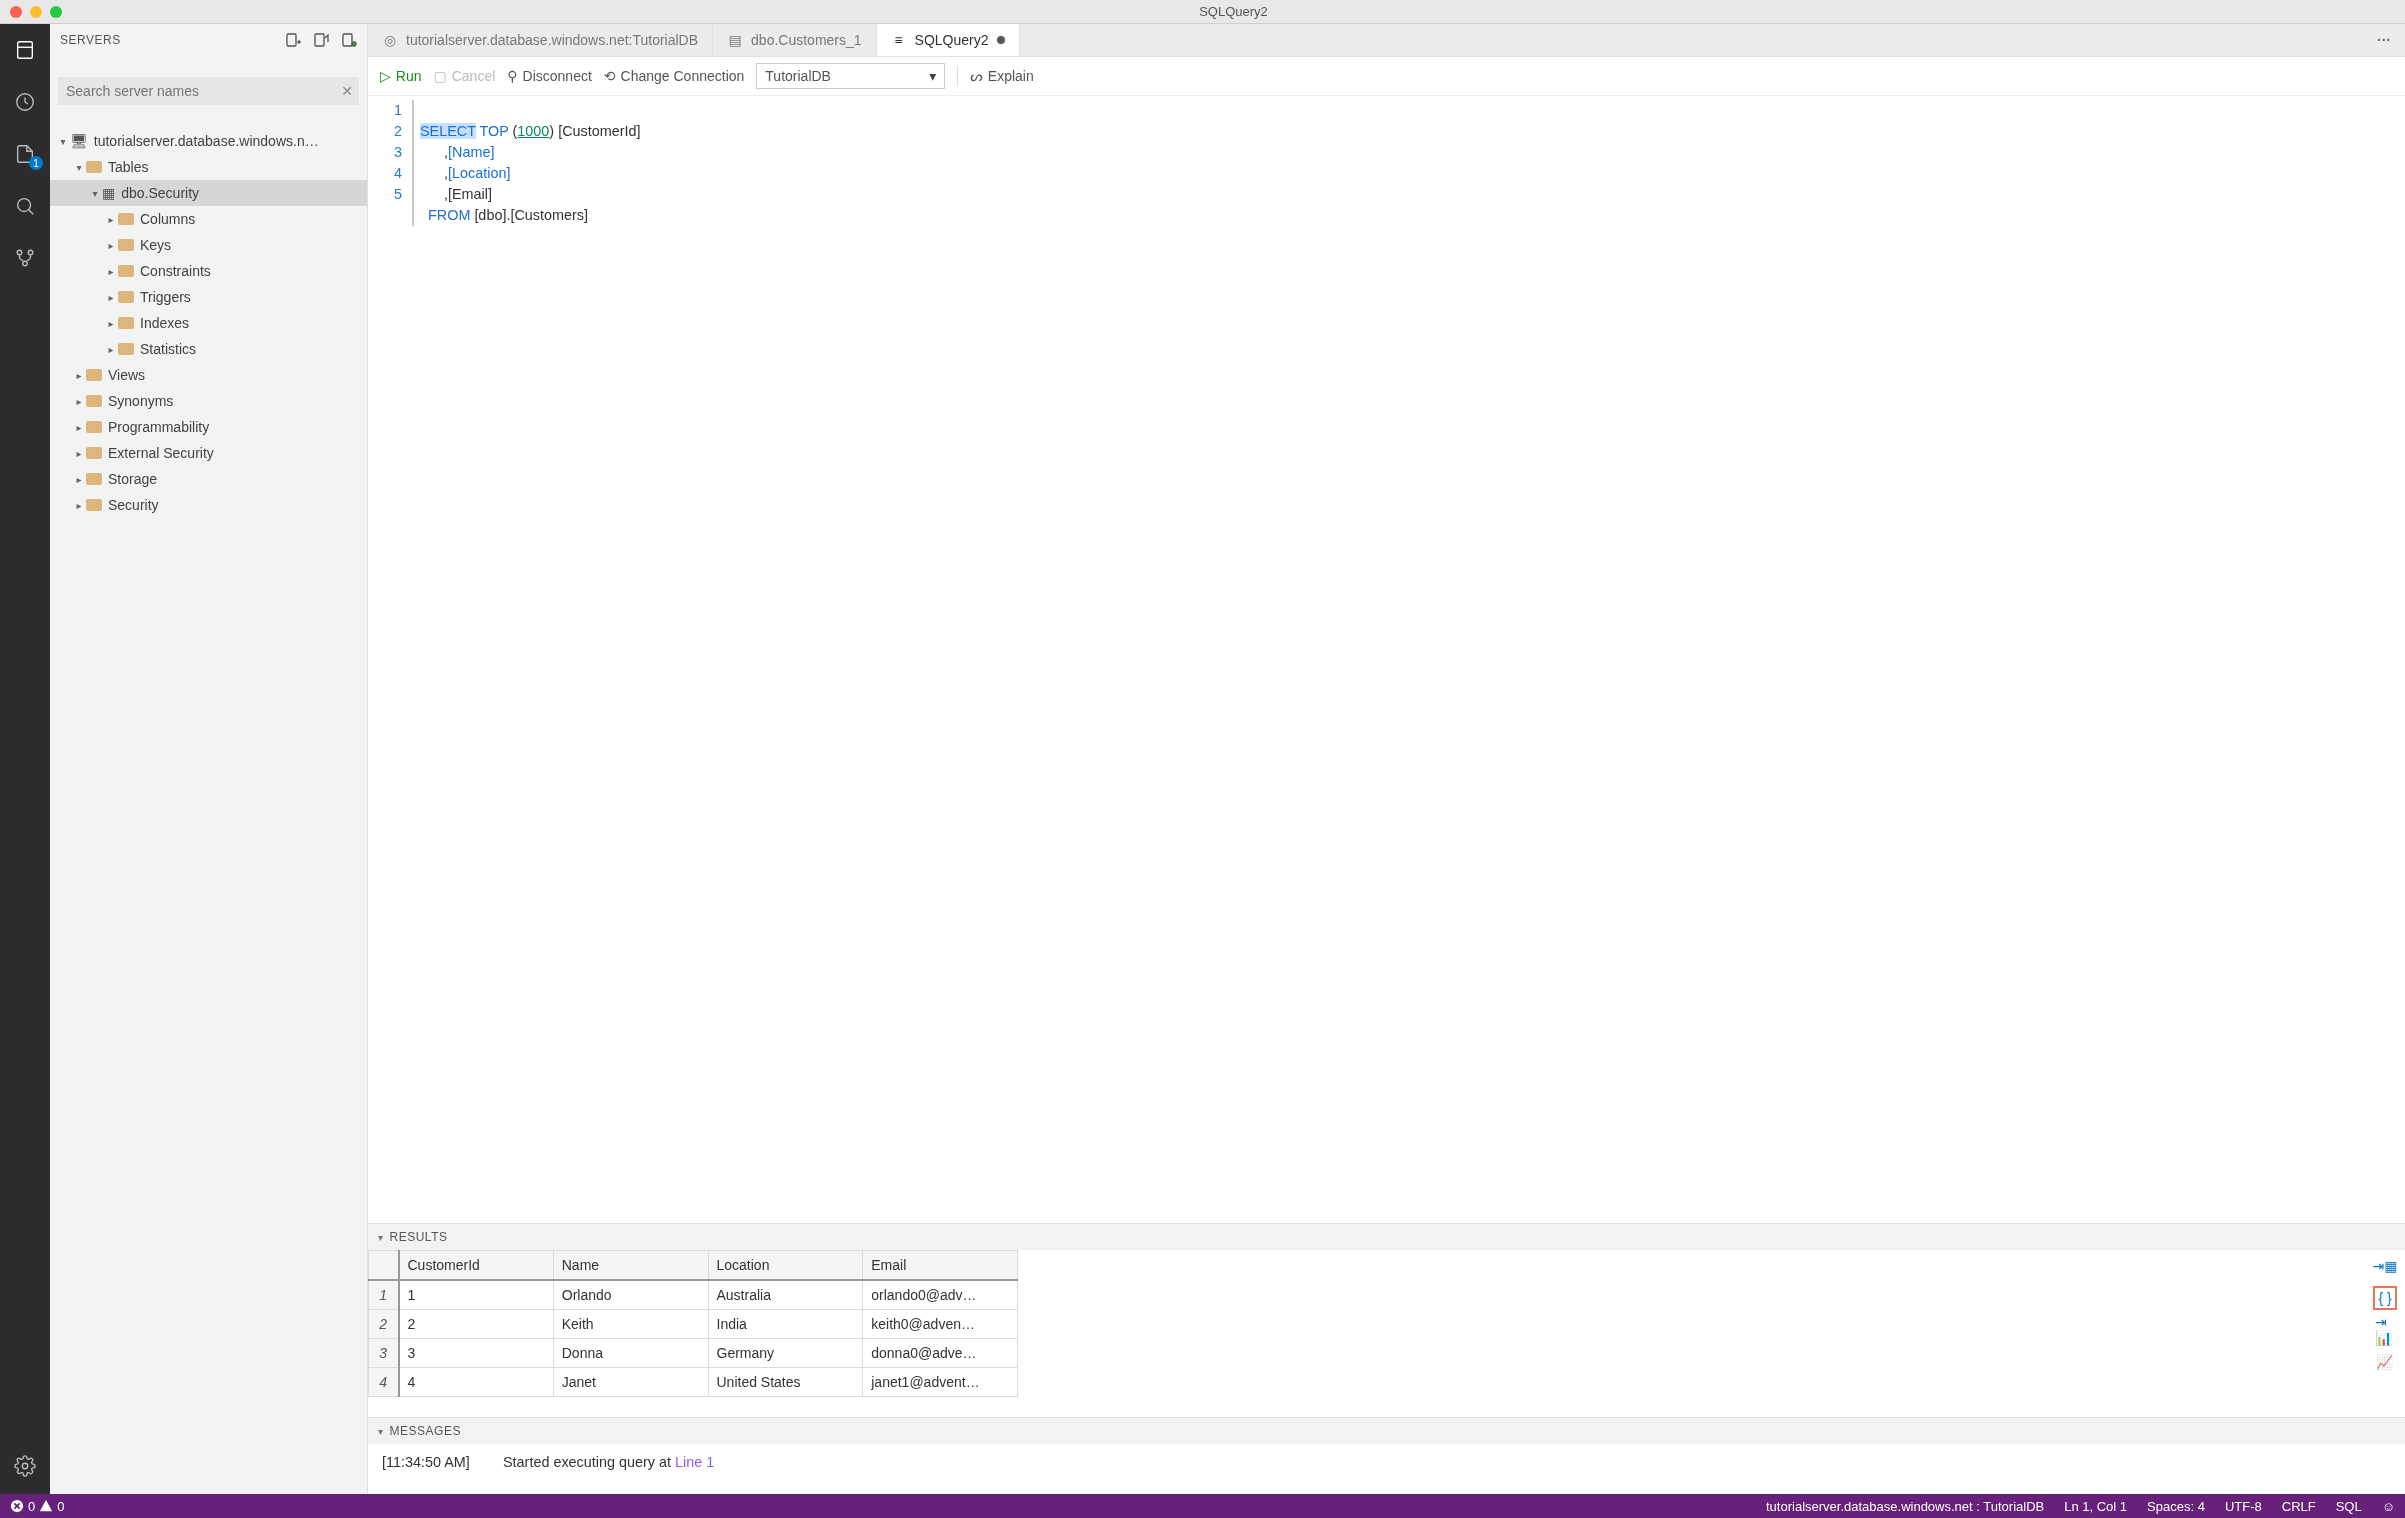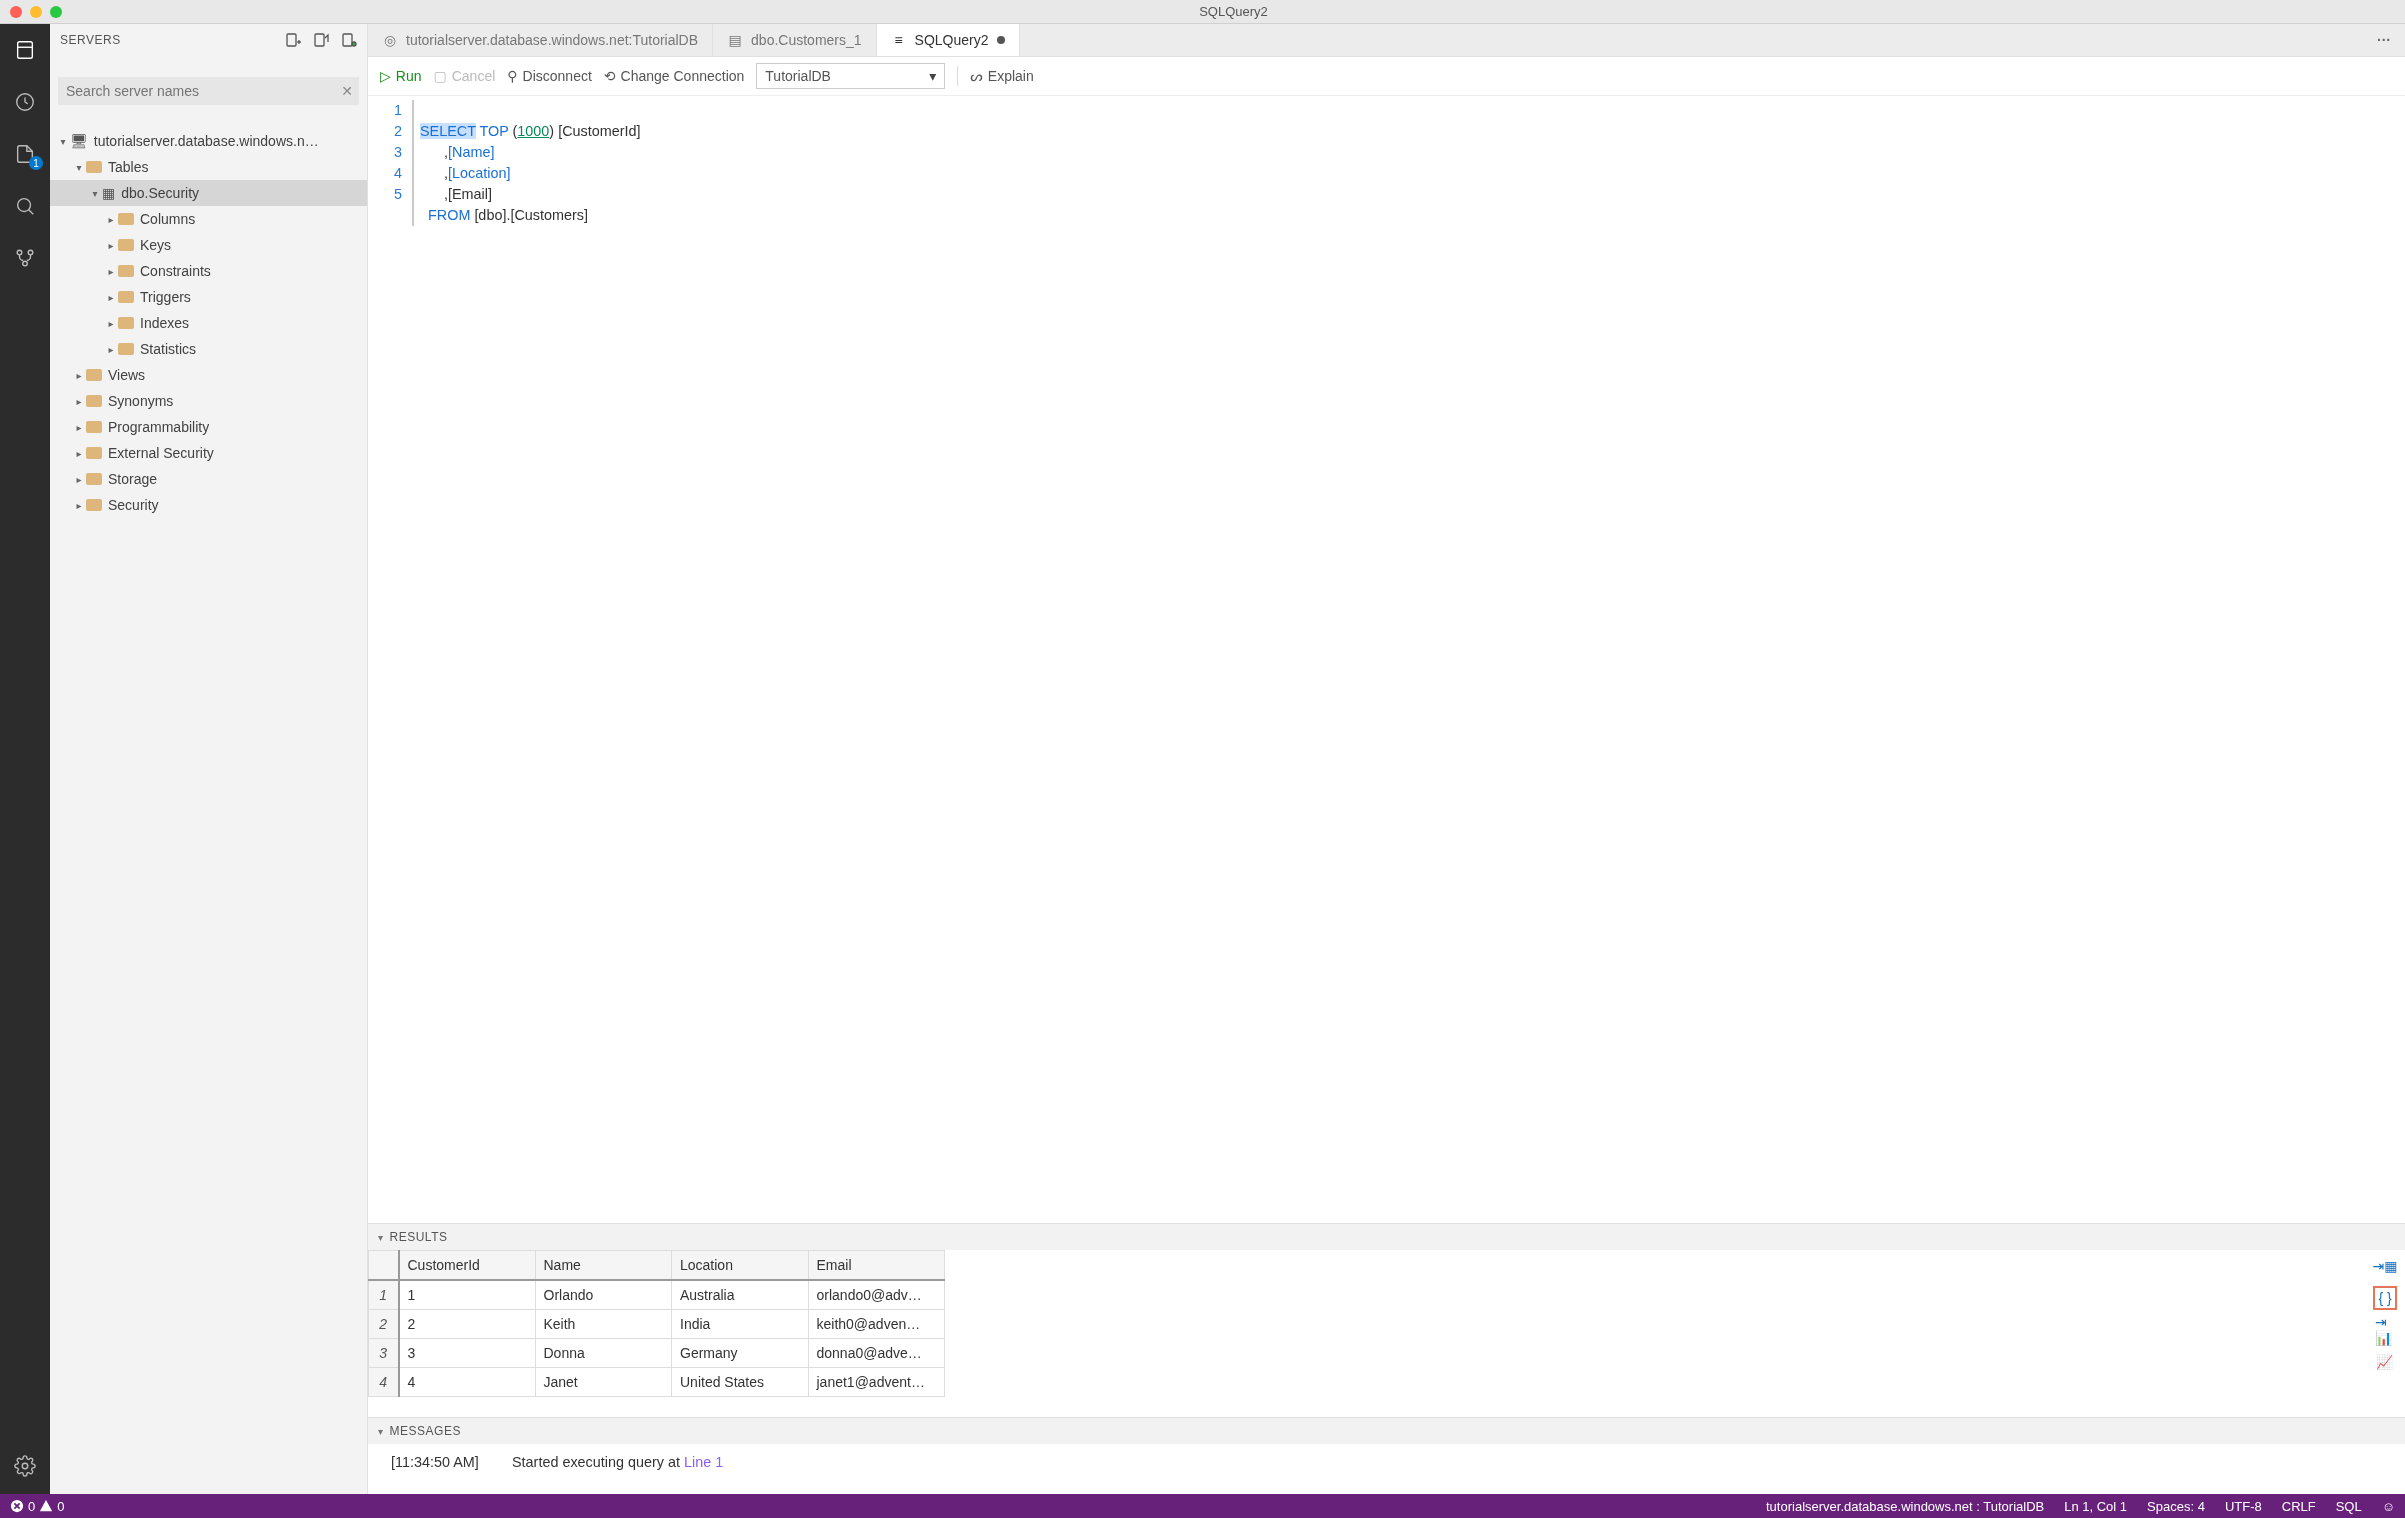--- a/index.html
+++ b/index.html
@@ -62,30 +62,30 @@
 .code { flex:1; border-left:2px solid #c9c9c9; padding-left:6px; white-space:pre; }
 .kw{color:#1a6fd6;} .num{color:#09885a;text-decoration:underline;} .id{color:#1a6fd6;} .txt{color:#333;}
 .sel { background:#c7e0ff; }
 
 .panel { border-top:1px solid #e0e0e0; }
 .panel-head { display:flex; align-items:center; gap:6px; padding:6px 10px; background:#f2f2f2; font-size:12px; letter-spacing:0.5px; color:#555; }
 .panel-head .caret { font-size:10px; color:#777; }
 
 .resultwrap { display:flex; }
 .gridwrap { flex:1; }
-table.grid { border-collapse:collapse; width:577px; table-layout:fixed; }
+table.grid { border-collapse:collapse; width:650px; table-layout:fixed; }
 table.grid th, table.grid td { border:1px solid #dcdcdc; padding:6px 8px; text-align:left; background:#fff; white-space:nowrap; overflow:hidden; text-overflow:ellipsis; font-size:14px; }
 table.grid th { background:#f5f5f5; font-weight:400; border-bottom:2px solid #999; }
 table.grid th.rownumh, table.grid td.rownum { width:30px; background:#f5f5f5; text-align:center; font-style:italic; color:#555; border-right:2px solid #999; }
 .result-actions { width:40px; display:flex; flex-direction:column; align-items:center; gap:12px; padding-top:6px; }
 .ract { width:20px; height:20px; display:flex; align-items:center; justify-content:center; cursor:pointer; color:#1372c3; }
 .ract.hl { outline:2px solid #e8745a; }
 
 .messages { padding:10px 14px 24px; font-size:14.4px; color:#333; }
-.messages .ts { display:inline-block; width:117px;margin-left:9px; }
+.messages .ts { display:inline-block; width:117px; }
 .messages .link { color:#8b5cf6;text-align:center; }
 
 .statusbar { height:24px; background:#68217a; color:#fff; display:flex; align-items:center; font-size:13px; }
 .statusbar .sitem { padding:0 10px; display:inline-flex; align-items:center; gap:4px; cursor:pointer; }
 .statusbar .grow { flex:1; }
 .statusbar svg { width:14px; height:14px; fill:#fff; }
 </style>
 </head>
 <body>
 

